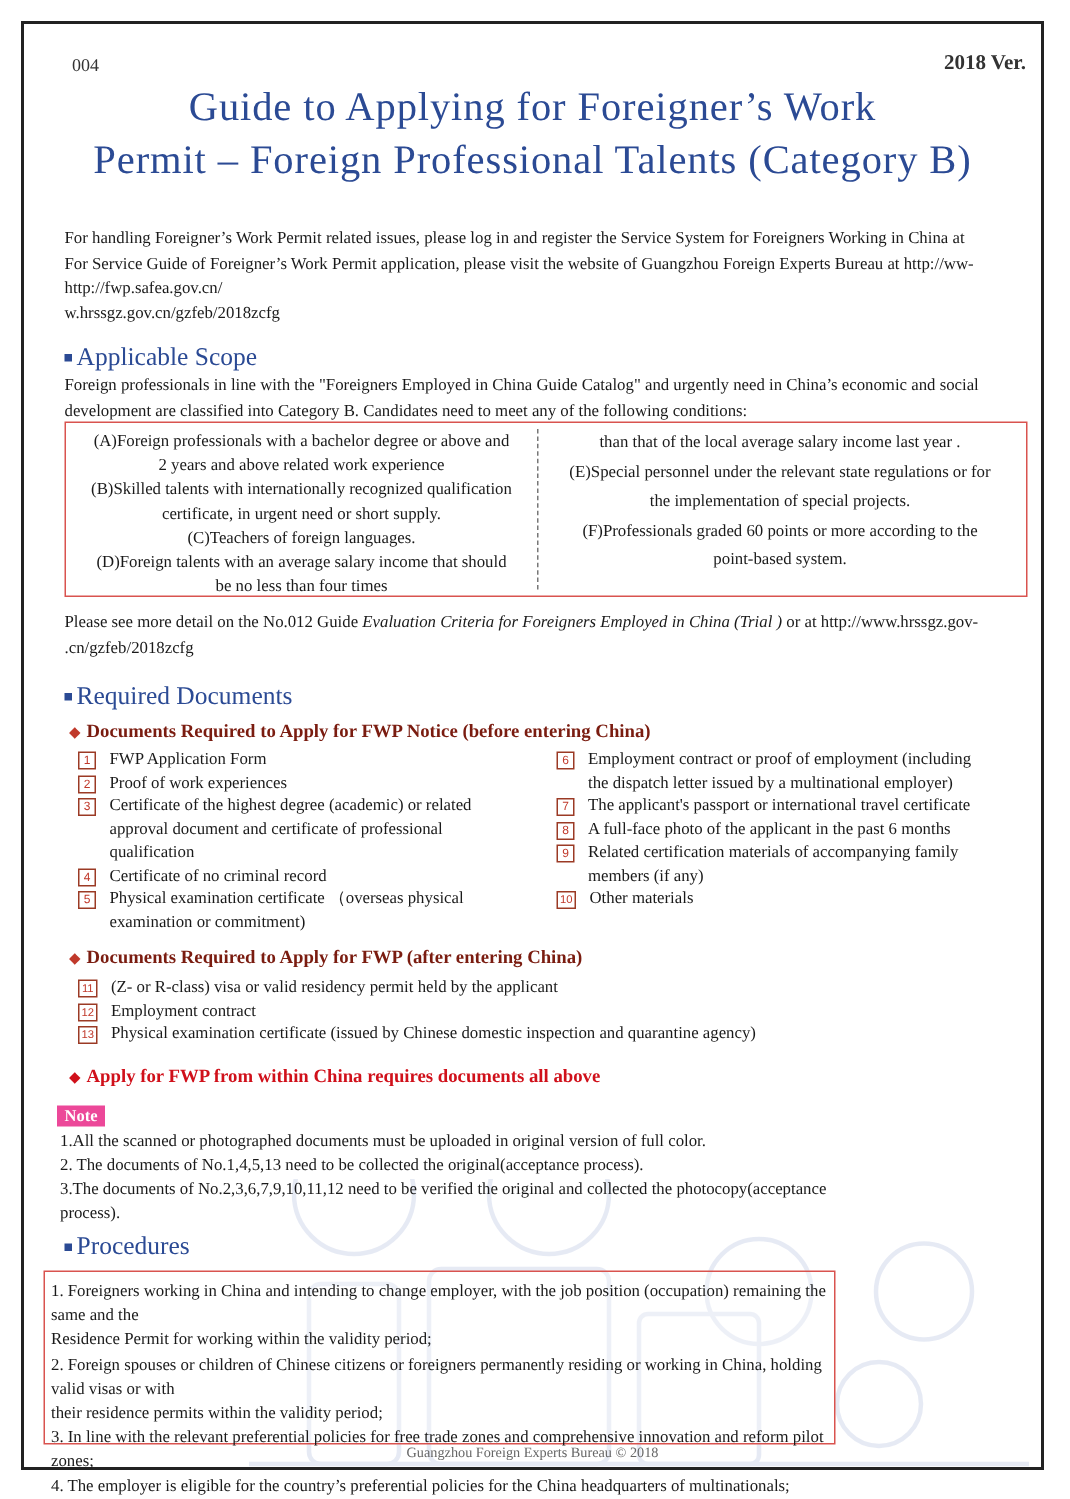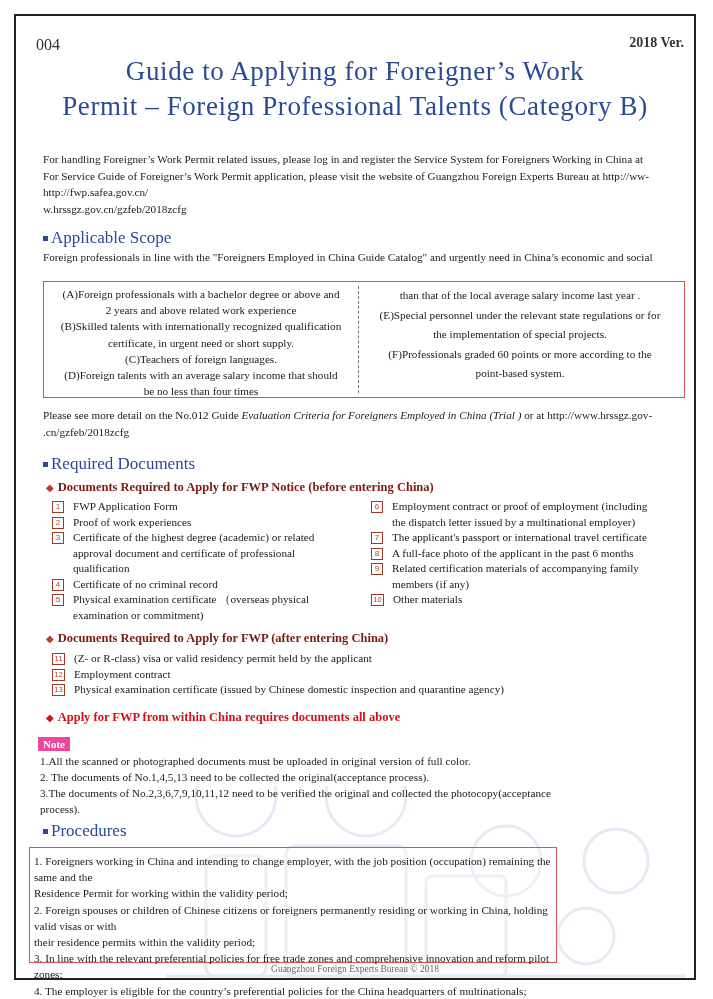--- a/index.html
+++ b/index.html
@@ -1,21 +1,21 @@
 <!DOCTYPE html>
 <html><head>
 <meta charset="utf-8">
 <style>
   html, body { margin: 0; padding: 0; background: #ffffff; }
   body { width: 713px; height: 999px; position: relative; overflow: hidden;
          font-family: "Liberation Serif", "DejaVu Serif", serif; color: #1a1a1a; }
   .page { position: absolute; left: 14px; top: 14px; width: 682px; height: 966px;
           border: 2px solid #222; box-sizing: border-box; background: #fff; }
   .watermark { position: absolute; left: 150px; top: 770px; width: 520px; height: 200px; opacity: 0.12; }
-  .hdr-left { position: absolute; left: 20px; top: 20px; font-size: 16px; color: #333; }
+  .hdr-left { position: absolute; left: 32px; top: 20px; font-size: 12px; color: #333; }
   .hdr-right { position: absolute; right: 10px; top: 19px; font-size: 14px; color: #333; font-weight: bold; }
   .title { position: absolute; left: 0; right: 0; top: 38px; text-align: center;
            color: #2b4a94; font-size: 27px; line-height: 35px; letter-spacing: 0.6px; }
   .intro { position: absolute; left: 27px; top: 135px; width: 630px; font-size: 11.2px; line-height: 16.5px; }
   .sec-title { position: absolute; left: 27px; font-size: 17px; color: #2b4a94; }
   .sec-title .sq { display: inline-block; width: 5px; height: 5px; background: #2b4a94; margin-right: 3px; vertical-align: 2px; }
   .para { position: absolute; left: 27px; width: 640px; font-size: 11.2px; line-height: 16.5px; }
   .scope-box { position: absolute; left: 40px; top: 267px; width: 628px; height: 117px;
                border: 1.5px solid #d9534f; box-sizing: border-box; display: flex; font-size: 11.2px; }
   .scope-col { padding: 4px 8px 0 8px; line-height: 16.2px; }
@@ -71,20 +71,21 @@
     <div>For Service Guide of Foreigner’s Work Permit application, please visit the website of Guangzhou Foreign Experts Bureau at http://ww-</div>
     <div>http://fwp.safea.gov.cn/</div>
     <div>w.hrssgz.gov.cn/gzfeb/2018zcfg</div>
   </div>
 
   <div class="sec-title" style="top:212px;">
     <span class="sq"></span><span>Applicable Scope</span>
   </div>
   <div class="para" style="top:233px;">
     <div>Foreign professionals in line with the "Foreigners Employed in China Guide Catalog" and urgently need in China’s economic and social</div>
+    <div>development are classified into Category B. Candidates need to meet any of the following conditions:</div>
   </div>
 
   <div class="scope-box" style="left:27px; top:265px; width:642px;">
     <div class="scope-col left">
       <div>(A)Foreign professionals with a bachelor degree or above and</div>
       <div>2 years and above related work experience</div>
       <div>(B)Skilled talents with internationally recognized qualification</div>
       <div>certificate, in urgent need or short supply.</div>
       <div>(C)Teachers of foreign languages.</div>
       <div>(D)Foreign talents with an average salary income that should</div>

